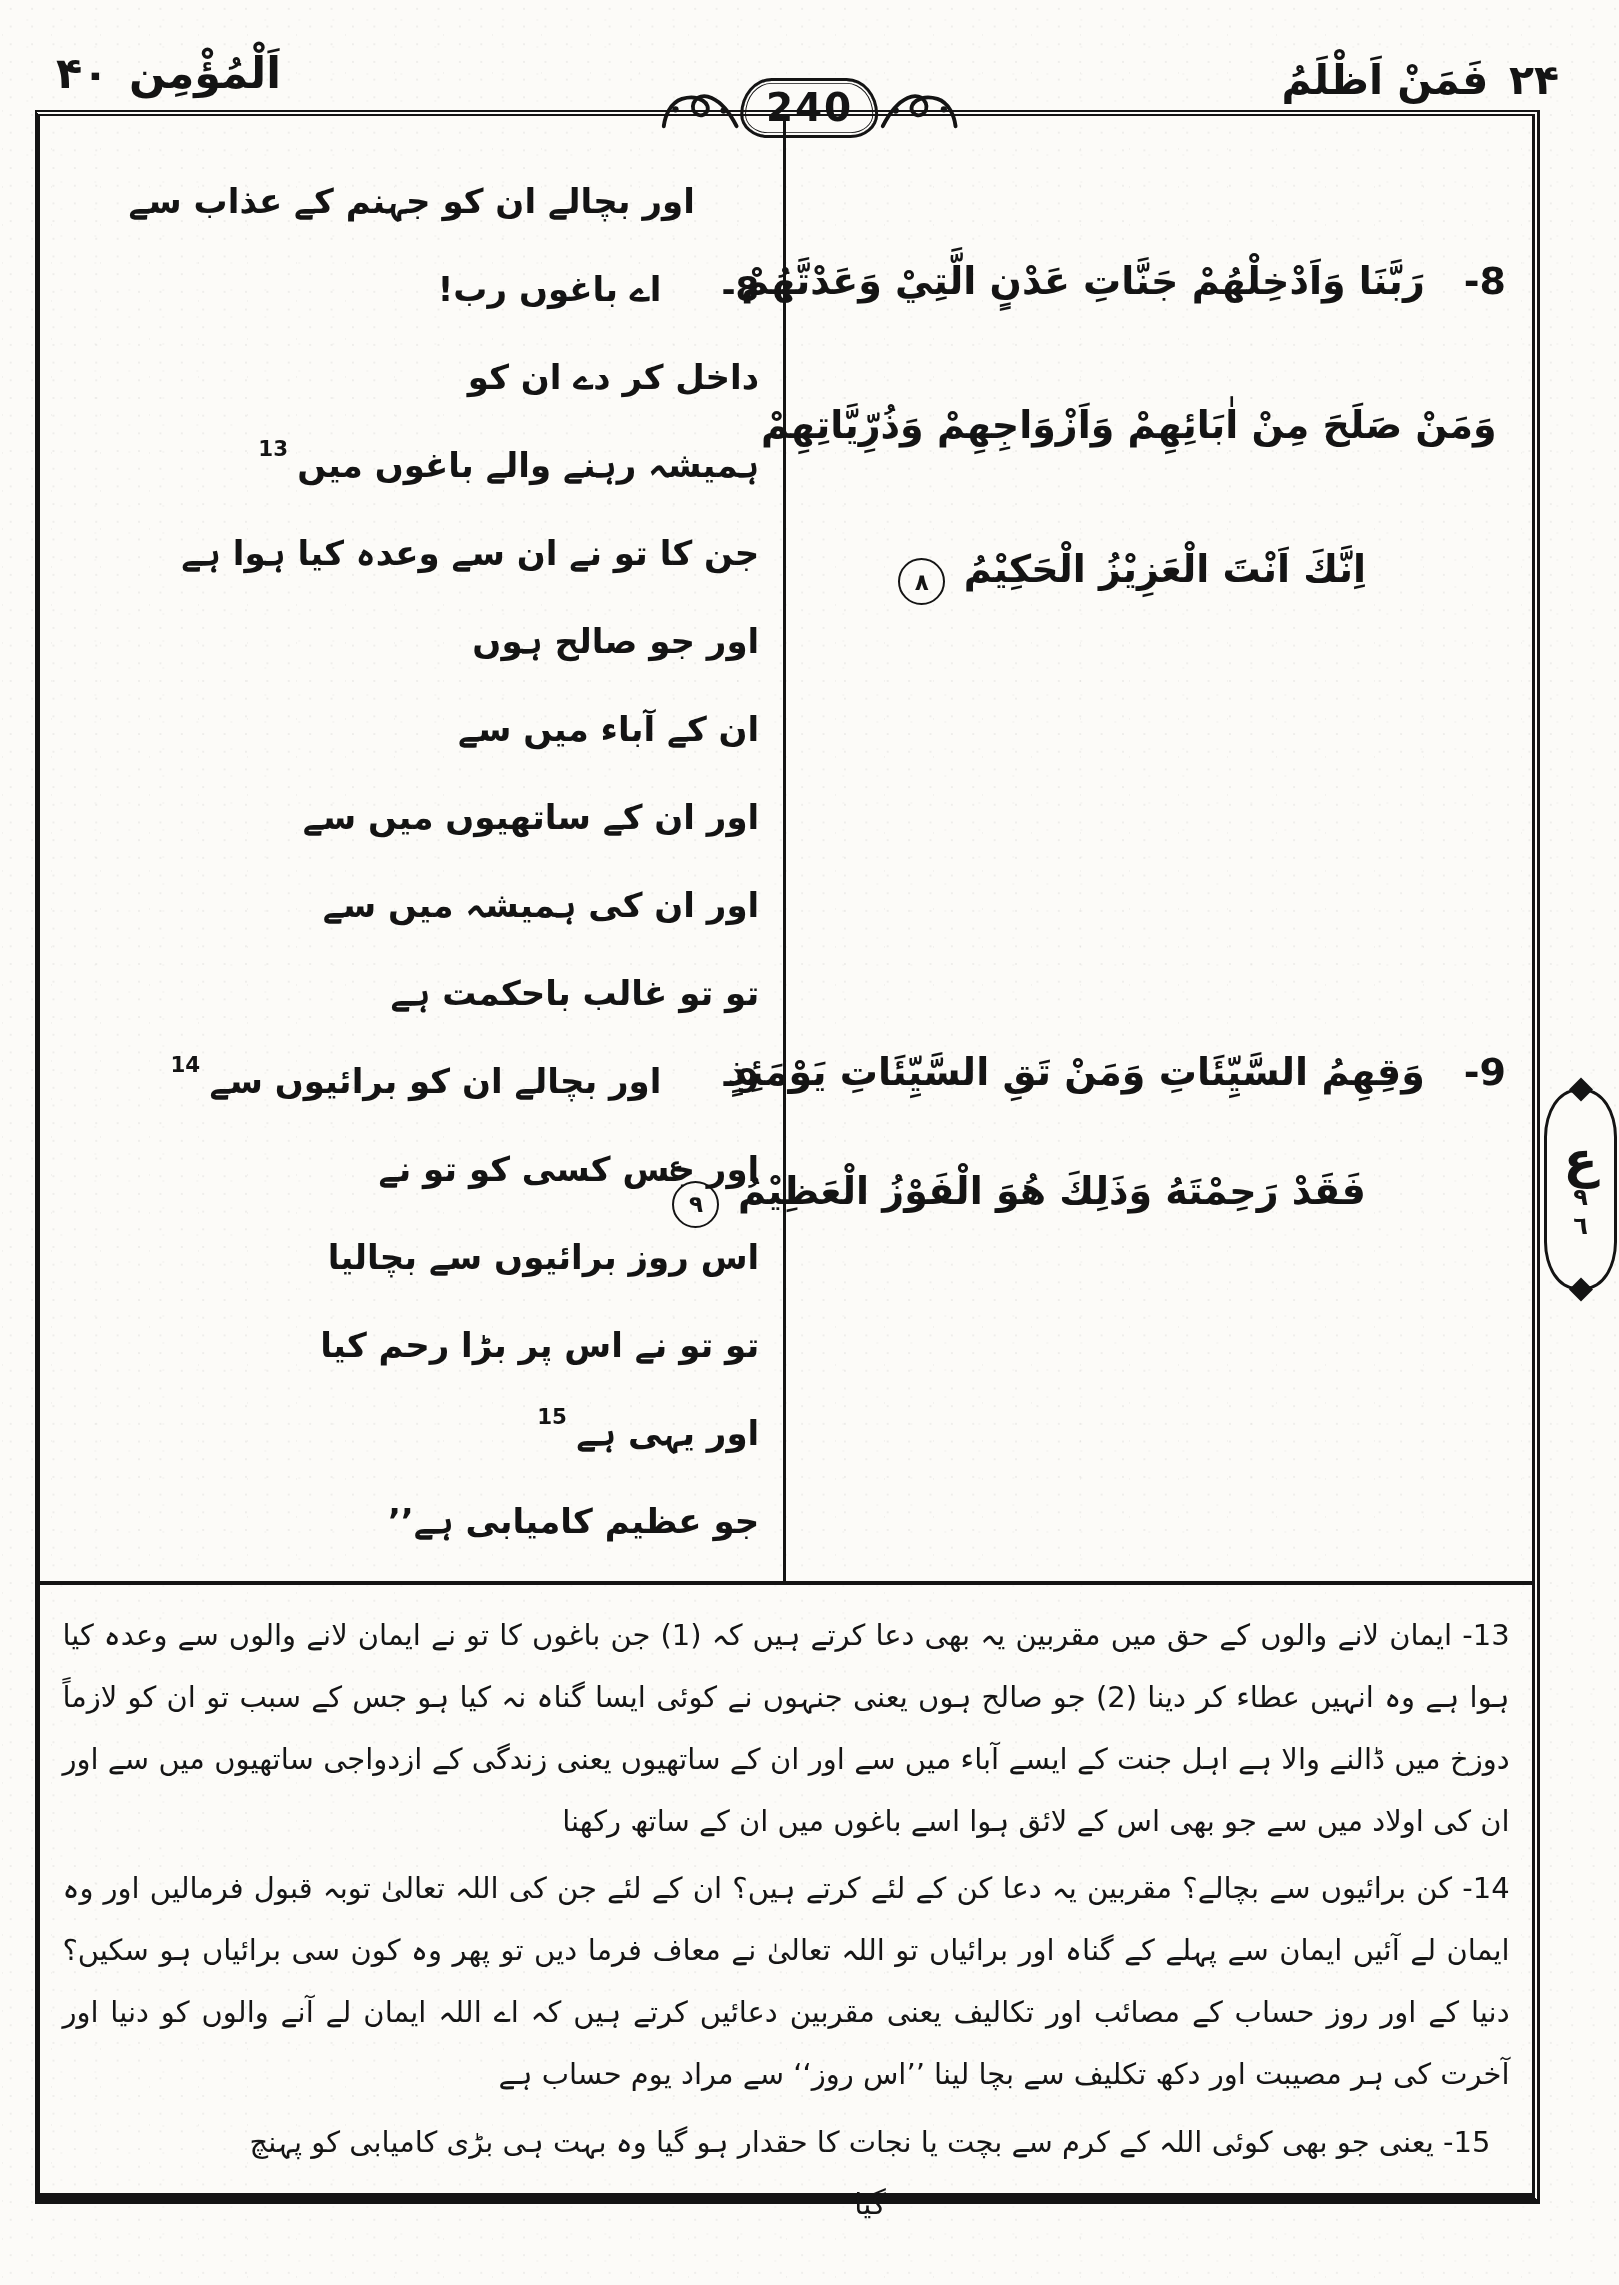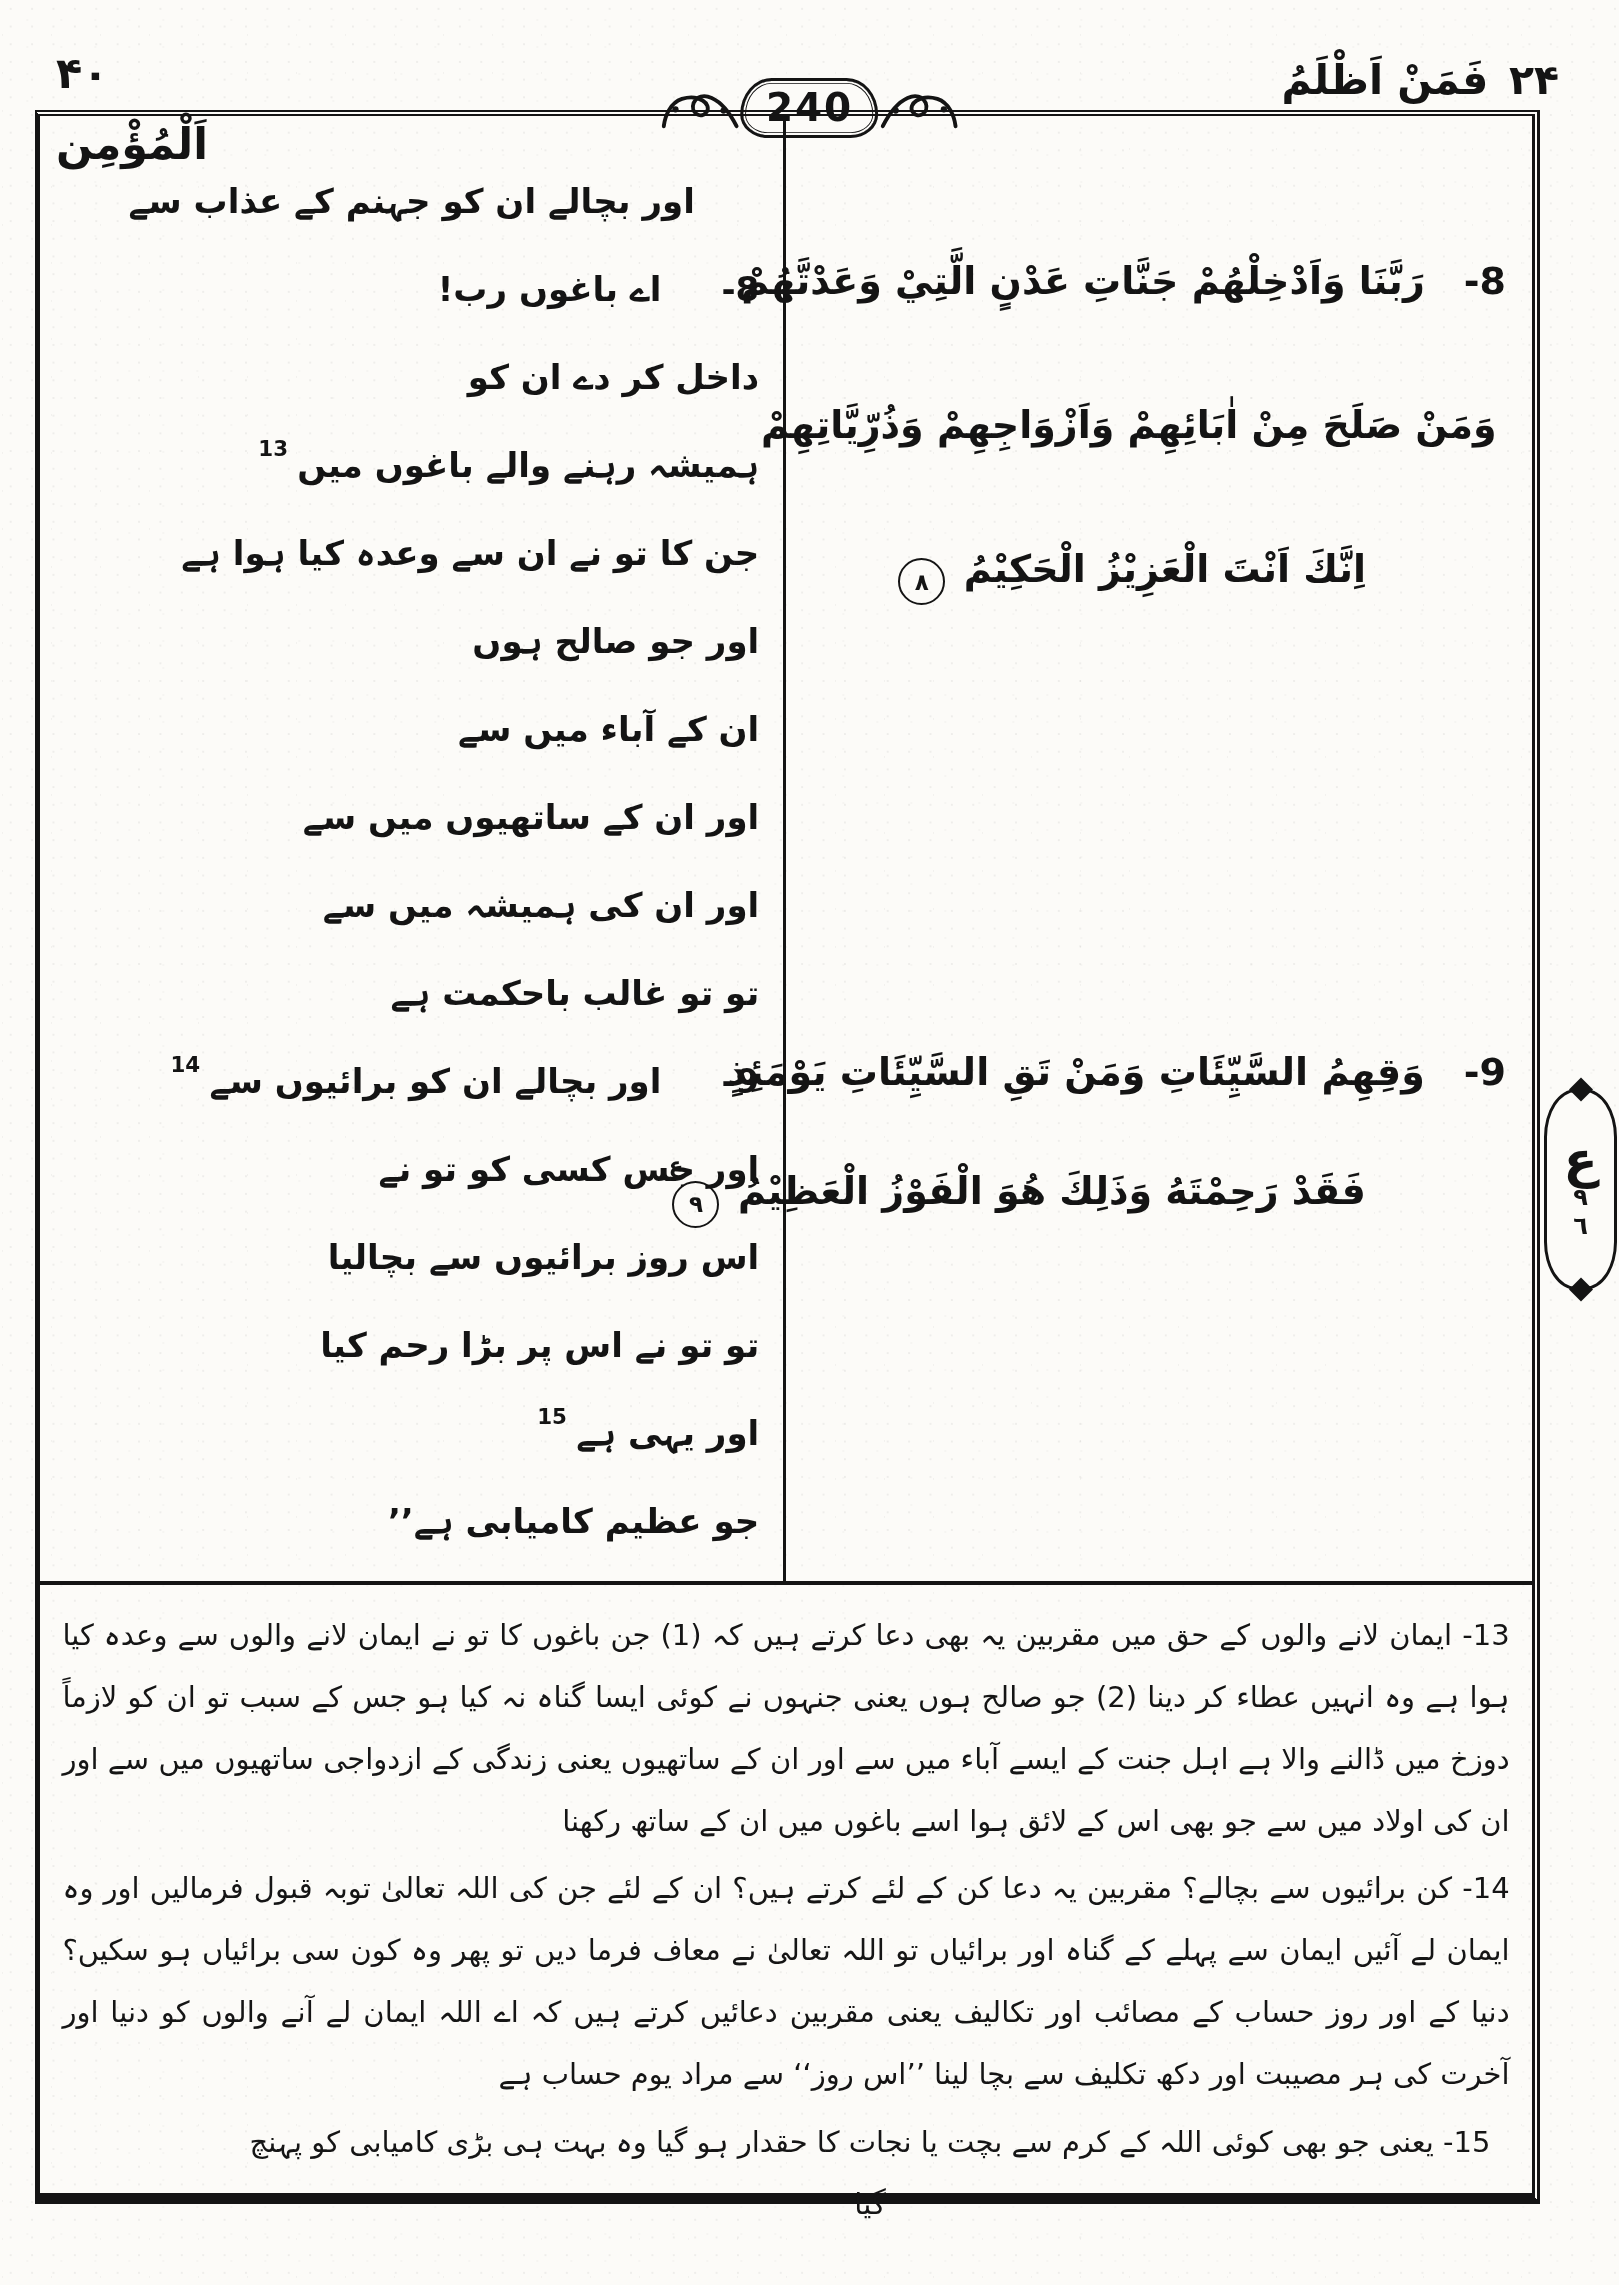--- a/index.html
+++ b/index.html
@@ -15,21 +15,21 @@
     background-size: 21.4px 17.7px, 34px 27px, 49px 38px;
     background-position: 0 0, 10.3px 6.5px, 27px 16px;
     font-family: "DejaVu Sans", sans-serif;
     color: #141414;
     overflow: hidden;
   }
 
   
   .hdr-left {
     position: absolute; left: 56px; top: 48px;
-    display: flex; flex-direction: column; direction: ltr; align-items: baseline; gap: 20.5px;
+    display: flex; flex-direction: row; direction: ltr; align-items: baseline; gap: 20.5px;
     font-size: 43px; font-weight: bold; white-space: nowrap;
   }
   .hdr-right {
     position: absolute; right: 60px; top: 56px;
     display: flex; flex-direction: row; direction: ltr; align-items: baseline; gap: 20.5px;
     font-size: 41px; font-weight: bold; white-space: nowrap; justify-content: space-between;
   }
   .medallion-wrap {
     position: absolute; left: 50%; top: 78px; transform: translateX(-50%);
     display: flex; align-items: center; gap: 1.9px; direction: ltr;

